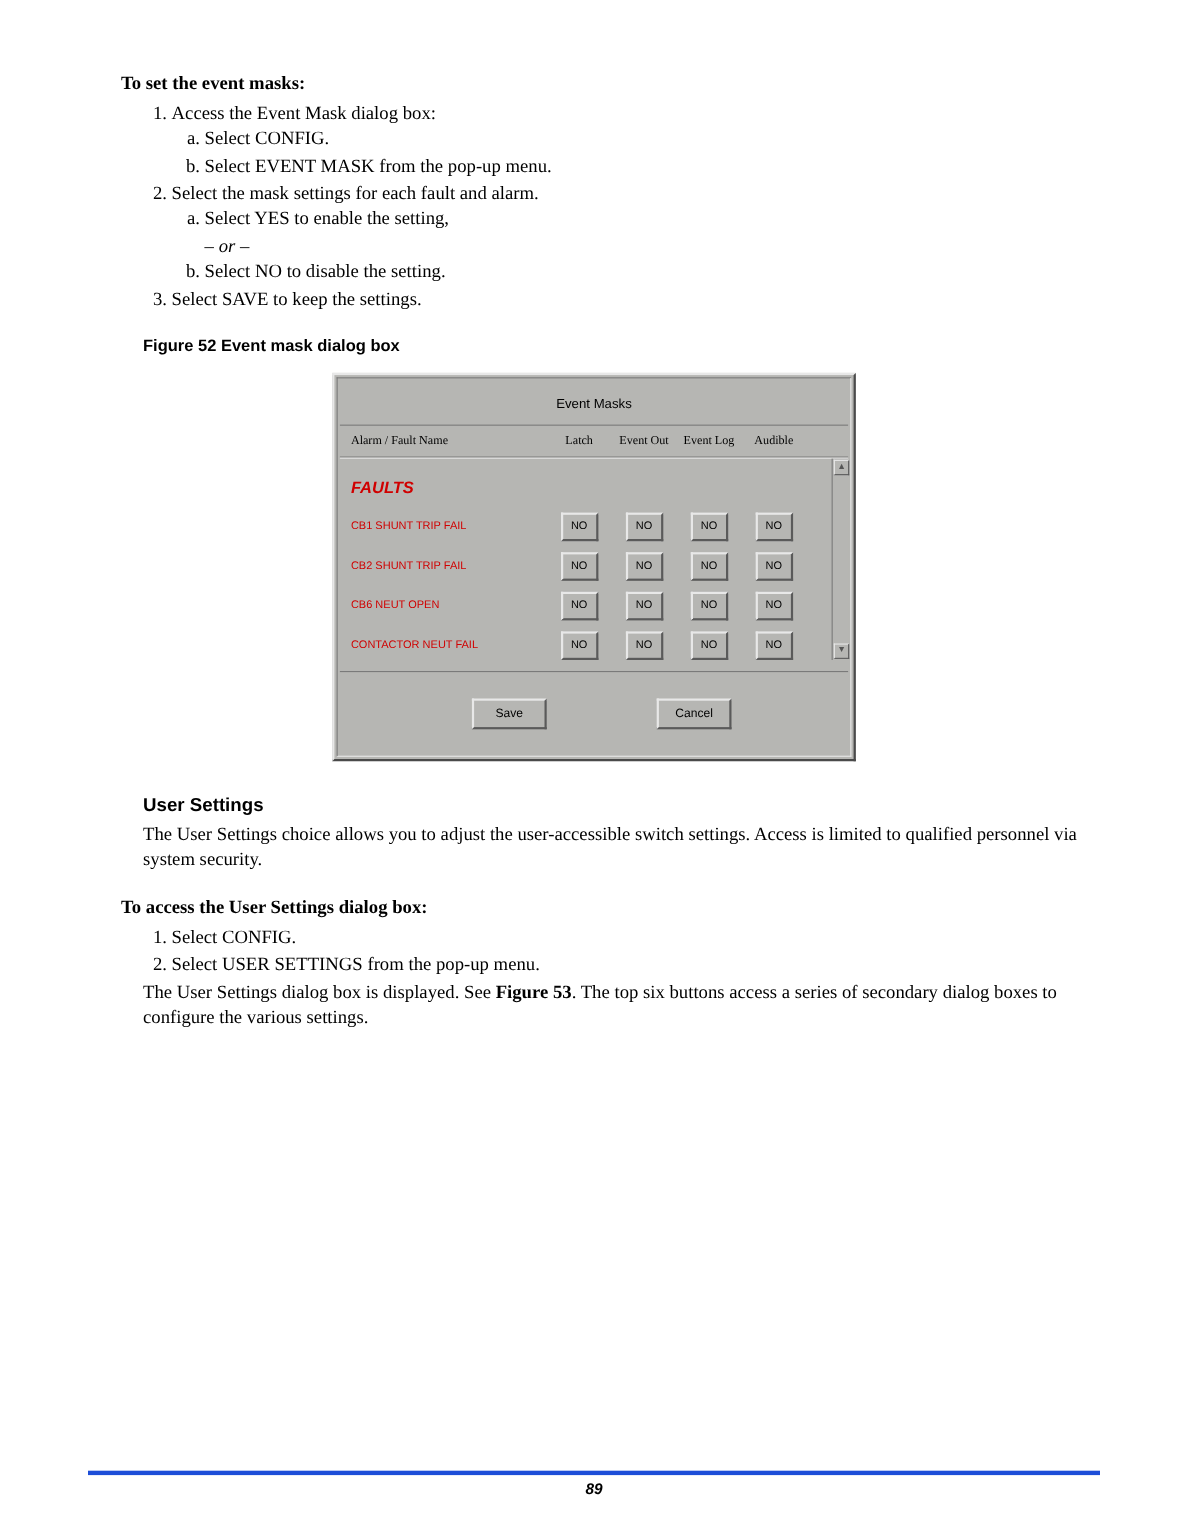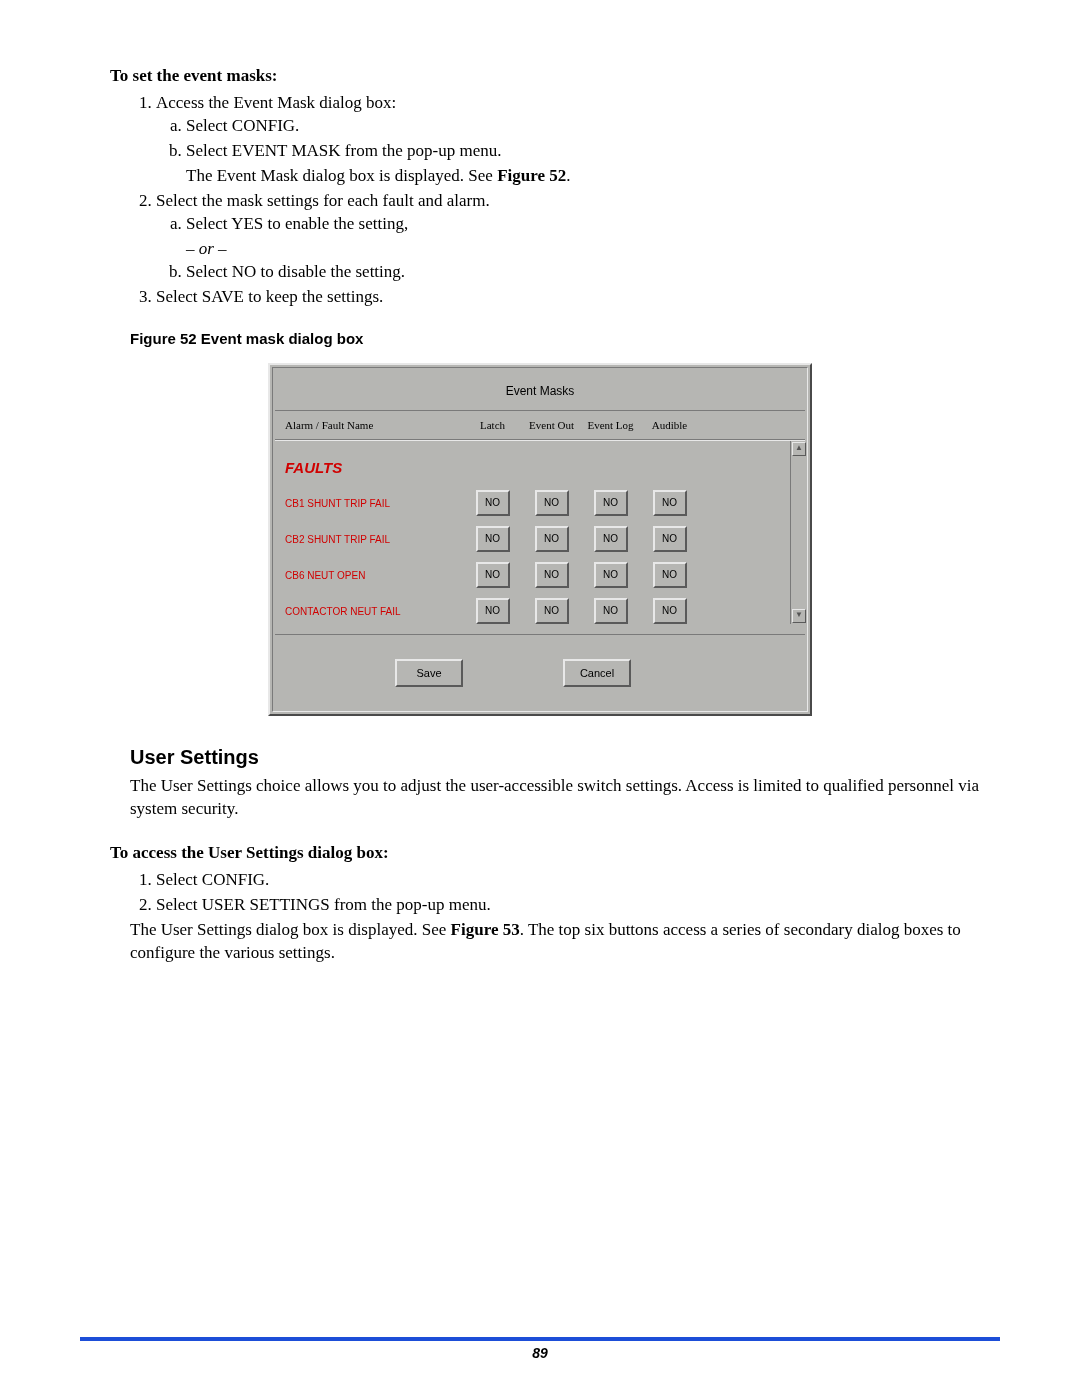--- a/index.html
+++ b/index.html
@@ -62,21 +62,21 @@
   }
   .figure-caption {
     font-family: Arial, Helvetica, sans-serif;
     font-weight: bold;
     font-size: 15px;
     margin: 22px 0 10px 50px;
   }
   
   .dialog-wrap {
     margin: 16px auto;
-    width: 544px;
+    width: 476px;
   }
   .dialog-outer {
     border-top: 2px solid #e8e8e8;
     border-left: 2px solid #e8e8e8;
     border-right: 2px solid #4a4a4a;
     border-bottom: 2px solid #4a4a4a;
     background: #b6b6b3;
     padding: 2px;
   }
   .dialog-inner {
@@ -193,21 +193,21 @@
     border-left: 2px solid #e8e8e8;
     border-right: 2px solid #5a5a5a;
     border-bottom: 2px solid #5a5a5a;
     background: #b6b6b3;
   }
   .btn-wrap-save  { margin-left: 120px; }
   .btn-wrap-cancel{ margin-left: 100px; }
   .body-heading {
     font-family: Arial, Helvetica, sans-serif;
     font-weight: bold;
-    font-size: 20px;
+    font-size: 17px;
     margin: 30px 0 6px 50px;
   }
   .body-text {
     margin: 0 0 0 50px;
     line-height: 1.35;
   }
   .footer {
     position: absolute;
     left: 80px; right: 80px;
     bottom: 36px;
@@ -227,23 +227,20 @@
 
   <div class="section-heading">To set the event masks:</div>
 
   <ol class="level1">
     <li>
       <span>Access the Event Mask dialog box:</span>
       <ol class="alpha">
         <li>Select CONFIG.</li>
         <li>Select EVENT MASK from the pop-up menu.</li>
       </ol>
-      <div class="sub-note">
-        <span>The Event Mask dialog box is displayed. See </span><b>Figure 52</b><span>.</span>
-      </div>
     </li>
     <li>
       <span>Select the mask settings for each fault and alarm.</span>
       <ol class="alpha">
         <li>Select YES to enable the setting,</li>
       </ol>
       <div class="or-line">– or –</div>
       <ol class="alpha" start="2">
         <li>Select NO to disable the setting.</li>
       </ol>

